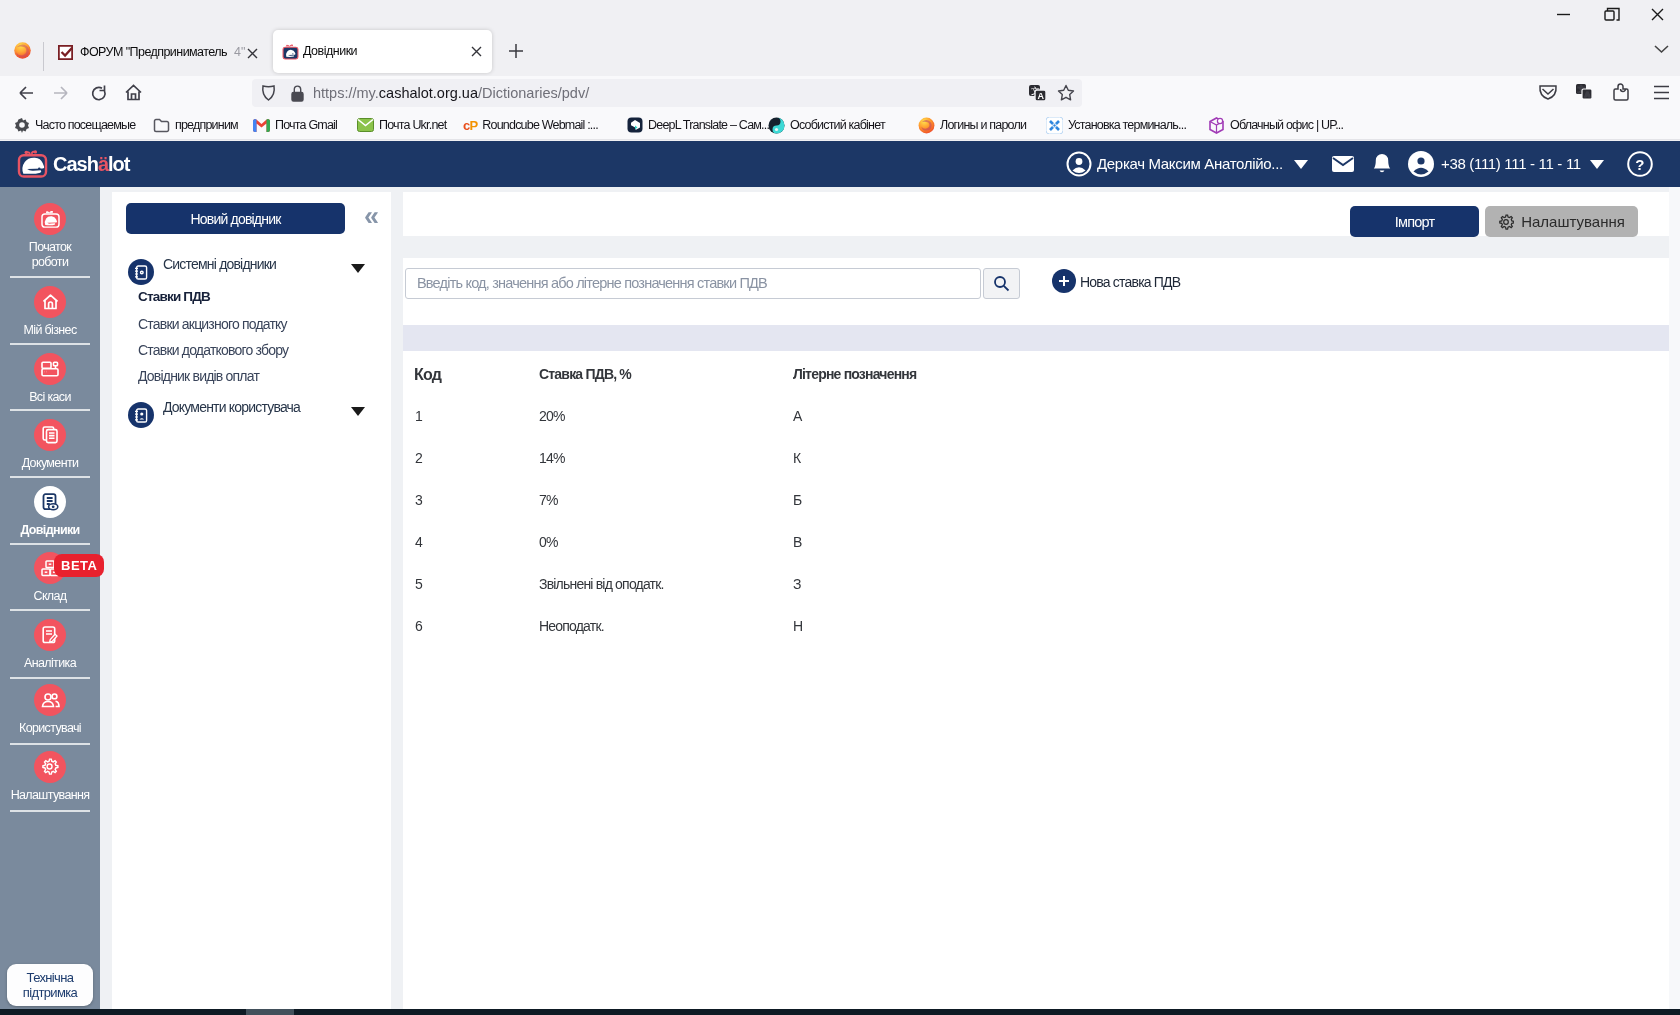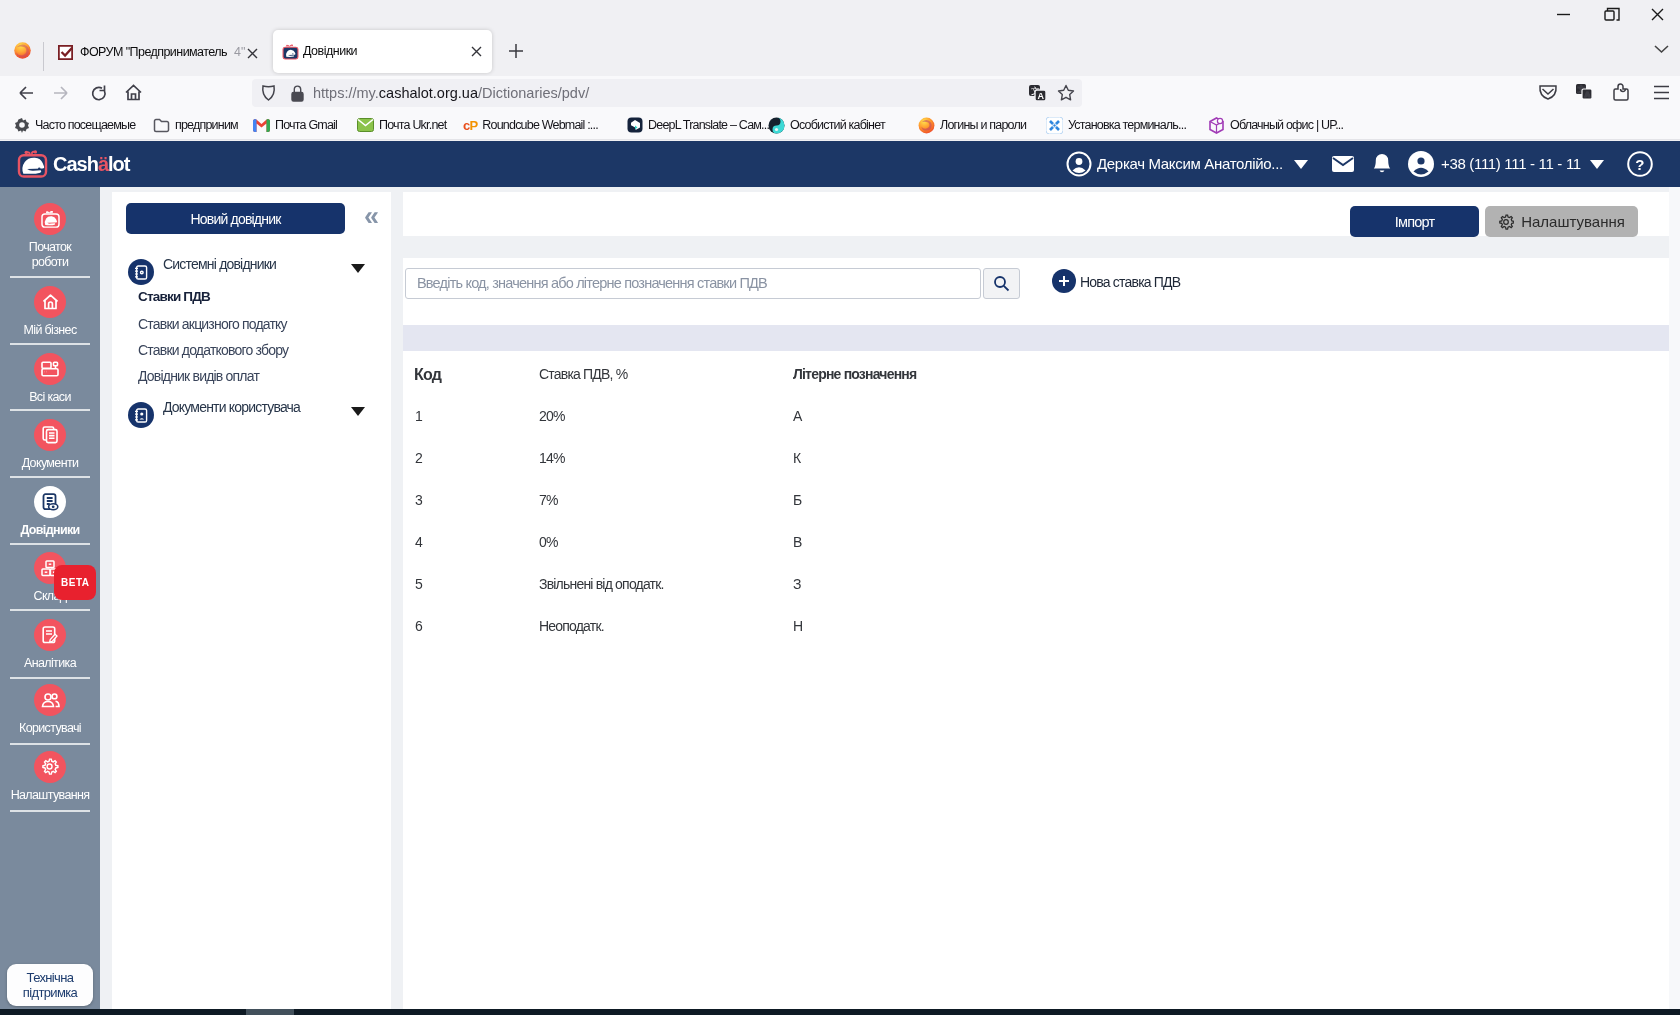--- a/index.html
+++ b/index.html
@@ -334,21 +334,21 @@
           <g fill="none" stroke="#fff" stroke-width="1.5">
             <rect x="5" y="1" width="8" height="6.5" rx="0.8"></rect>
             <path d="M7.7 4.2 h2.6"></path>
             <rect x="1" y="9" width="8" height="6.5" rx="0.8"></rect>
             <path d="M3.7 12.2 h2.6"></path>
             <rect x="9.4" y="9" width="8" height="6.5" rx="0.8"></rect>
             <path d="M12 12.2 h2.6"></path>
           </g>
         </svg>
     </div>
-    <div style="position:absolute;left:54px;top:13px;background:#e8212e;color:#fff;font-size:10px;font-weight:bold;padding:12px 7px;border-radius:8px;letter-spacing:0.5px">BETA</div>
+    <div style="position:absolute;left:54px;top:2px;background:#e8212e;color:#fff;font-size:13px;font-weight:bold;padding:4px 7px;border-radius:8px;letter-spacing:0.5px">BETA</div>
     <div class="navlbl" style="color:#fff">Склад</div>
   </div>
   <div class="navdiv" style="top:422px"></div>
   <div class="navitem" style="top:432px">
     <div class="navcirc">
       <svg width="16" height="18" viewBox="0 0 16 18">
           <g fill="none" stroke="#fff" stroke-width="1.6">
             <rect x="1.2" y="1" width="11.5" height="15.5" rx="1.8"></rect>
             <path d="M4 5 h6 M4 8 h6"></path>
           </g>
@@ -439,21 +439,21 @@
       </svg>
   </div>
   <div style="position:absolute;left:649px;top:11px;width:24px;height:24px;border-radius:50%;background:#16336b;display:flex;align-items:center;justify-content:center">
     <svg width="12" height="12">
         <path d="M6 1 v10 M1 6 h10" stroke="#fff" stroke-width="2"></path>
       </svg>
   </div>
   <span style="position:absolute;left:677px;top:16px;font-size:14px;color:#1e2736">Нова ставка ПДВ</span>
   <div style="position:absolute;left:0px;top:67px;width:1266px;height:26px;background:#e4e6f1"></div>
   <div style="position:absolute;left:11px;top:108px;font-size:16px;font-weight:bold;color:#33363b">Код</div>
-  <div style="position:absolute;left:136px;top:108px;font-size:14px;font-weight:normal;color:#33363b">Ставка ПДВ, %</div>
+  <div style="position:absolute;left:136px;top:108px;font-size:14px;font-weight:bold;color:#33363b">Ставка ПДВ, %</div>
   <div style="position:absolute;left:390px;top:108px;font-size:14px;font-weight:bold;color:#33363b">Літерне позначення</div>
   <div class="trow" style="top:150px">
       <span class="c1">1</span>
       <span class="c2">20%</span>
       <span class="c3">А</span>
     </div>
   <div class="trow" style="top:192px">
       <span class="c1">2</span>
       <span class="c2">14%</span>
       <span class="c3">К</span>

